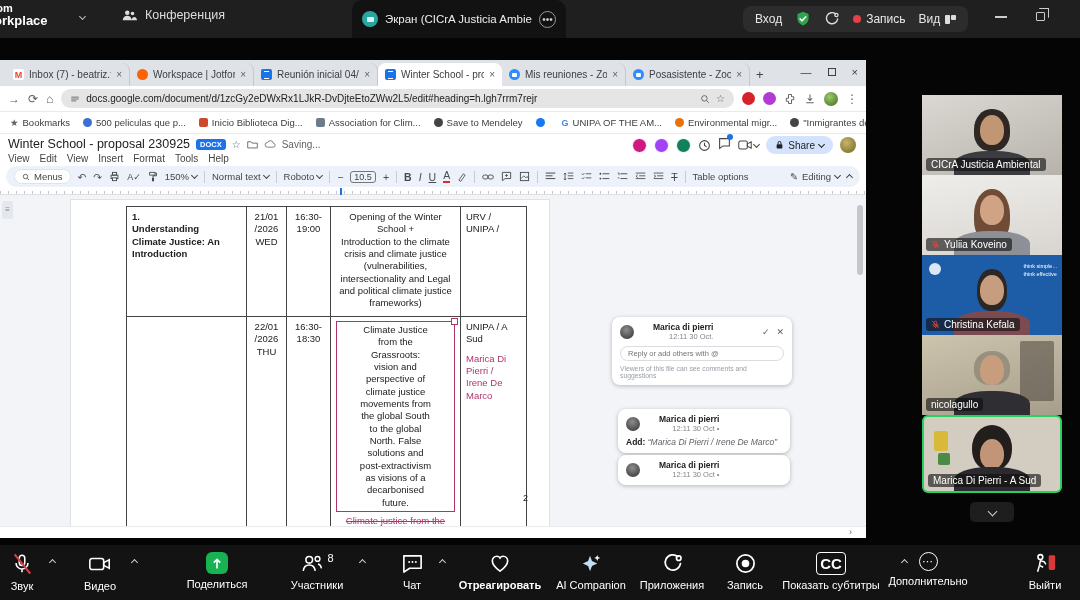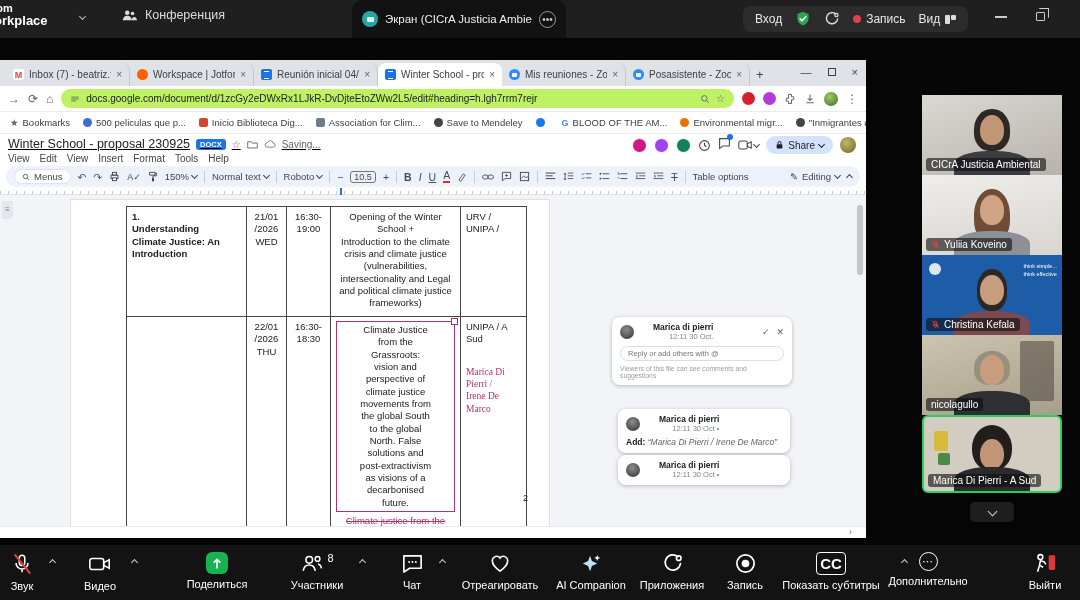--- a/index.html
+++ b/index.html
@@ -42,34 +42,34 @@
   .fav.jot{background:#ff6100;border-radius:50%;}
   .fav.docs{background:#1a73e8;}
   .fav.docs:before{content:'';width:5px;height:6px;border-top:1px solid #fff;border-bottom:1px solid #fff;display:block;}
   .fav.zoomb{background:#2d8cff;border-radius:50%;}
   .fav.zoomb:before{content:'';width:5px;height:4px;background:#fff;border-radius:1px;display:block;}
   .newtab{margin-left:6px;color:#444;font-size:13px;margin-bottom:4px;}
   .bwin-ctl{position:absolute;right:8px;top:6px;display:flex;gap:16px;color:#3c4043;font-size:11px;align-items:center;}
   .bwin-ctl .sq{width:8px;height:8px;border:1.2px solid #3c4043;display:inline-block;}
   .navbar{height:26px;background:#fff;display:flex;align-items:center;gap:8px;padding:0 8px;border-bottom:1px solid #e8eaed;}
   .nav-ic{color:#5f6368;font-size:12px;flex:none;}
-  .omnibox{flex:1;height:19px;background:#bef264;border-radius:10px;display:flex;align-items:center;gap:6px;padding:0 9px;font-size:10px;color:#202124;}
+  .omnibox{flex:1;height:19px;background:#e5e5e5;border-radius:10px;display:flex;align-items:center;gap:6px;padding:0 9px;font-size:10px;color:#202124;}
   .omnibox .url{flex:1;white-space:nowrap;overflow:hidden;}
   .ext{width:13px;height:13px;border-radius:50%;flex:none;}
   .ext.abp{background:#d6202c;}
   .ext.purp{background:#b13bd4;}
   .avatar-sm{width:14px;height:14px;border-radius:50%;background:radial-gradient(circle at 40% 35%,#9ccb6c,#41691f);flex:none;}
   .bookmarks{height:22px;background:#fff;display:flex;align-items:center;gap:13px;padding:0 10px;font-size:9.5px;color:#3c4043;border-bottom:1px solid #e8eaed;white-space:nowrap;overflow:hidden;}
   .bm{display:flex;align-items:center;gap:4px;flex:none;}
   .bdot{width:9px;height:9px;border-radius:50%;flex:none;}
   .bm-spacer{flex:1;}
 
   
   .docs-head{padding:2px 8px 0 8px;position:relative;background:#fff;}
-  .dtitle-row{display:flex;align-items:center;gap:6px;height:16px;text-decoration:underline;}
+  .dtitle-row{display:flex;align-items:center;gap:6px;height:16px;}
   .dtitle{font-size:12.5px;color:#202124;}
   .badge{background:#1a73e8;color:#fff;font-size:7.5px;font-weight:700;padding:1px 4px;border-radius:3px;}
   .mini{color:#5f6368;font-size:10px;}
   .dmenus{display:flex;gap:10px;font-size:10px;color:#444;height:13px;align-items:center;}
   .dhead-right{position:absolute;right:10px;top:2px;display:flex;align-items:center;gap:7px;}
   .collab{width:15px;height:15px;border-radius:50%;border:1.5px solid #fff;}
   .share-btn{background:#d3e3fd;color:#1f1f1f;border-radius:12px;height:18px;display:flex;align-items:center;gap:4px;padding:0 9px;font-size:10px;}
   .bubble-badge{position:relative;}
   .bubble-badge:after{content:'';position:absolute;right:-2px;top:-2px;width:6px;height:6px;background:#1a73e8;border-radius:50%;}
   .dtoolbar{margin:1px 6px;height:21px;background:#edf2fa;border-radius:12px;display:flex;align-items:center;gap:7px;padding:0 8px;font-size:9.5px;color:#444;white-space:nowrap;overflow:hidden;}
@@ -84,21 +84,21 @@
   .canvas{position:relative;height:331px;background:#f2f4f7;overflow:hidden;}
   .outline-tab{position:absolute;left:2px;top:6px;width:11px;height:18px;background:#e4e7eb;border-radius:2px;color:#80868b;font-size:8px;line-height:18px;text-align:center;}
   .page{position:absolute;left:70px;top:4px;width:480px;height:340px;background:#fff;border:1px solid #dfe1e5;}
   .dtable{position:absolute;left:55px;top:6px;width:400px;border-collapse:collapse;table-layout:fixed;font-size:9.5px;color:#202124;}
   .dtable td{border:1px solid #444;vertical-align:top;padding:4px 5px;line-height:1.3;}
   .preline{white-space:pre-line;}
   .cell-center{text-align:center;}
   .sug-box{border:1.5px solid #b0346c;padding:2px 21px;position:relative;}
   .sug-box:after{content:'';position:absolute;right:-4px;top:-4px;width:5px;height:5px;border:1px solid #b0346c;background:#fff;}
   .sug-del{color:#b0346c;text-decoration:line-through;display:block;margin-top:3px;}
-  .sug-add-names{color:#b0346c;margin-top:20px;white-space:pre-line;font-family:Liberation Serif, serif;}
+  .sug-add-names{color:#b0346c;margin-top:7px;white-space:pre-line;}
   .pagenum{position:absolute;left:452px;top:293px;font-size:9px;color:#202124;}
   .vscroll{position:absolute;right:3px;top:2px;width:6px;height:326px;}
   .vscroll .thumb{position:absolute;top:8px;left:0;width:6px;height:70px;background:#c3c6cb;border-radius:3px;}
   .hscroll{height:12px;background:#fff;border-top:1px solid #e8eaed;position:relative;}
   .hscroll .arr{position:absolute;right:14px;top:0;font-size:9px;color:#5f6368;}
 
   
   .ccard{position:absolute;background:#fff;border-radius:8px;box-shadow:0 1px 4px rgba(0,0,0,.25);padding:6px 8px;font-size:8.5px;color:#3c4043;}
   .cc-head{display:flex;align-items:center;gap:19px;}
   .cc-av{width:14px;height:14px;border-radius:50%;background:radial-gradient(circle at 45% 35%,#8d8d8d,#2f2f2f);flex:none;}
@@ -297,21 +297,21 @@
         <span class="bm">
             <span class="bdot" style="background:#444;"></span>
             <span>Save to Mendeley</span>
           </span>
         <span class="bm">
             <span class="bdot" style="background:#1877f2;"></span>
             <span></span>
           </span>
         <span class="bm">
             <span style="color:#4285f4;font-weight:700;font-size:9px;">G</span>
-            <span>BLOOD OF THE AM...</span>
+            <span>UNIPA OF THE AM...</span>
           </span>
         <span class="bm">
             <span class="bdot" style="background:#e8710a;"></span>
             <span>Environmental migr...</span>
           </span>
         <span class="bm">
             <span class="bdot" style="background:#444;"></span>
             <span>"Inmigrantes del ca...</span>
           </span>
         <span class="bm-spacer"></span>
@@ -680,21 +680,21 @@
       <svg width="23" height="23" viewBox="0 0 24 24">
           <path d="M3 4h18v13H9l-6 4z" fill="none" stroke="#fff" stroke-width="1.7" stroke-linejoin="round"></path>
           <circle cx="8.5" cy="10.5" r="1" fill="#fff"></circle>
           <circle cx="12" cy="10.5" r="1" fill="#fff"></circle>
           <circle cx="15.5" cy="10.5" r="1" fill="#fff"></circle>
         </svg>
       <span class="lbl">Чат</span>
     </div>
     <span class="bb-caret chev up" style="left:440px;"></span>
 
-    <div class="bbi" style="left:452px;width:96px;">
+    <div class="bbi" style="left:452px;width:96px;font-weight:bold;">
       <svg width="24" height="23" viewBox="0 0 24 24">
           <path d="M12 20S4 14.5 4 9.2C4 6.4 6.2 4.4 8.7 4.4c1.4 0 2.6.7 3.3 1.8.7-1.1 1.9-1.8 3.3-1.8 2.5 0 4.7 2 4.7 4.8C20 14.5 12 20 12 20z" fill="none" stroke="#fff" stroke-width="1.7"></path>
         </svg>
       <span class="lbl">Отреагировать</span>
     </div>
 
     <div class="bbi" style="left:542px;width:98px;">
       <svg width="24" height="23" viewBox="0 0 24 24">
           <path d="M11 4l2 5.5L18.5 12 13 14.5 11 20l-2-5.5L3.5 12 9 9.5z" fill="#bfe0f7"></path>
           <path d="M18.5 3l.9 2.3 2.3.9-2.3.9-.9 2.3-.9-2.3-2.3-.9 2.3-.9z" fill="#fff"></path>

